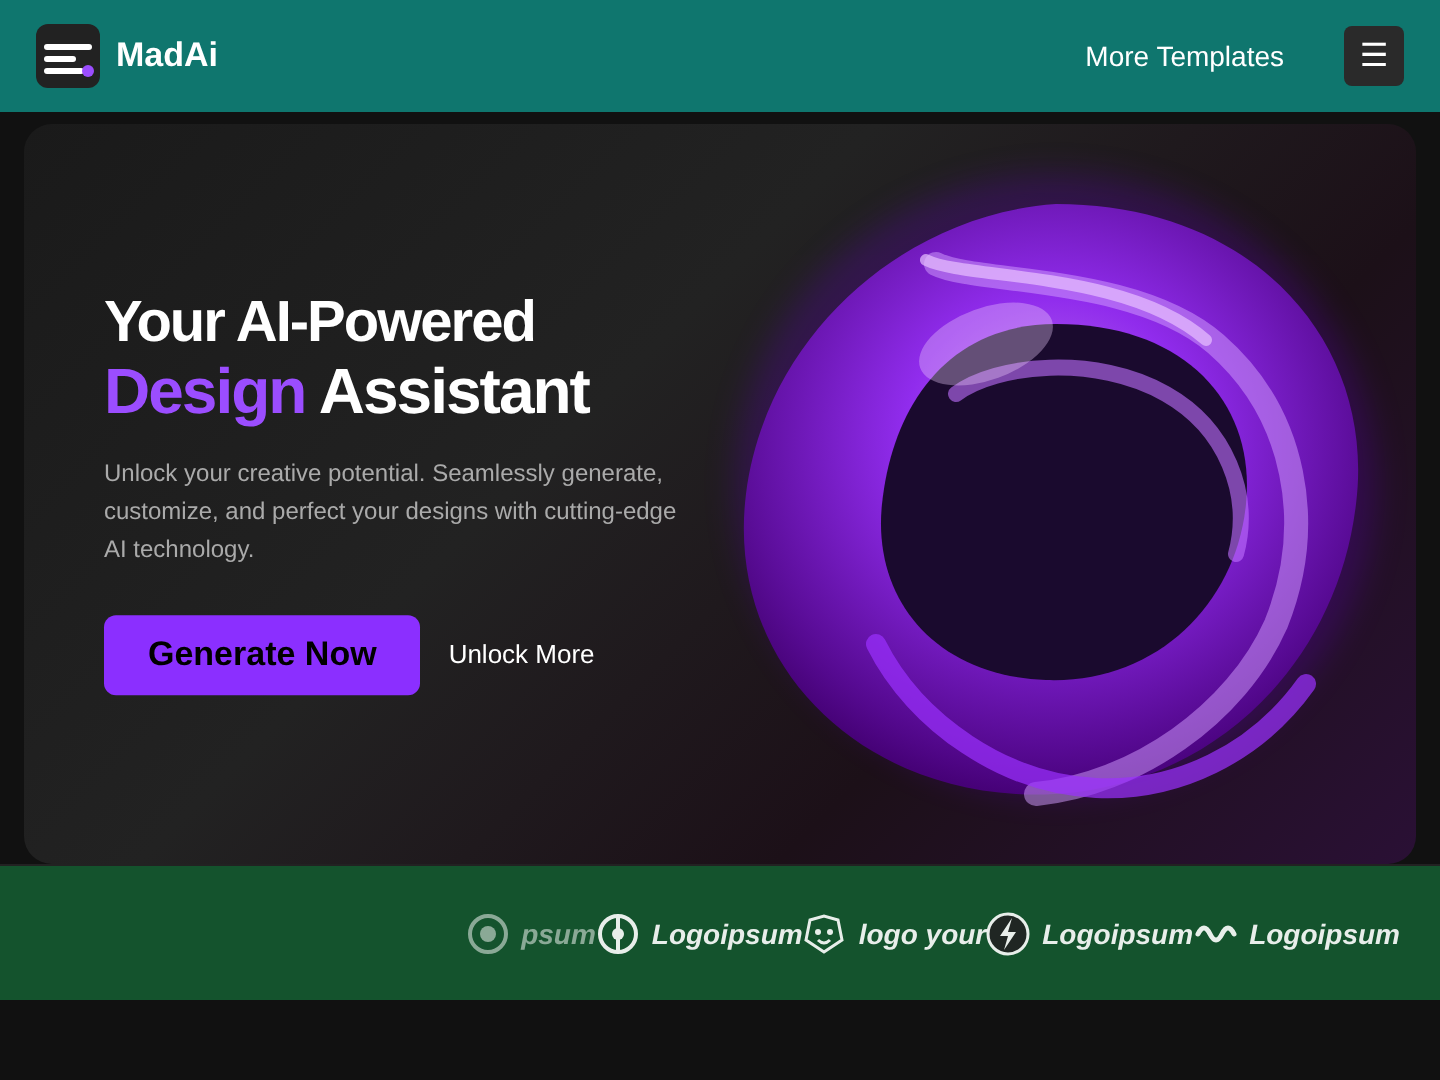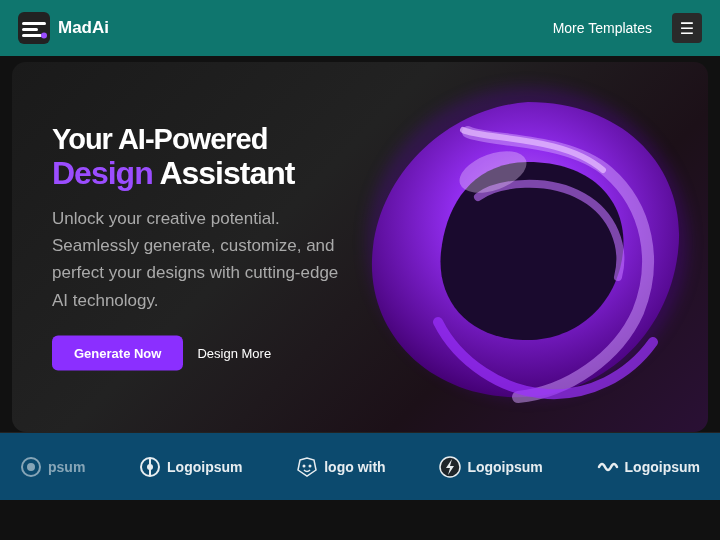--- a/index.html
+++ b/index.html
@@ -33,21 +33,21 @@
       height: 32px;
     }
     .nav-logo-text {
       font-size: 17px;
       font-weight: 600;
       color: #fff;
     }
     .nav-right {
       display: flex;
       align-items: center;
-      gap: 10px;
+      gap: 20px;
     }
     .nav-templates-btn {
       background: transparent;
       border: none;
       color: #fff;
       font-size: 14px;
       cursor: pointer;
       padding: 6px 10px;
     }
     .nav-menu-btn {
@@ -94,39 +94,39 @@
       line-height: 1.1;
       letter-spacing: -1px;
     }
     .hero-title-design {
       color: #9b4dff;
     }
     .hero-title-assistant {
       color: #fff;
     }
     .hero-subtitle {
-      font-size: 17px;
+      font-size: 12px;
       color: #aaa;
       margin-top: 14px;
       line-height: 1.6;
       max-width: 300px;
     }
     .hero-buttons {
       display: flex;
       gap: 14px;
       margin-top: 22px;
       align-items: center;
     }
     .btn-generate {
       background: #8b2fff;
-      color: #ffffff;
+      color: #000000;
       border: none;
       padding: 10px 22px;
       border-radius: 6px;
-      font-size: 13px;
+      font-size: 17px;
       font-weight: 600;
       cursor: pointer;
     }
     .btn-learn {
       background: transparent;
       color: #fff;
       border: none;
       font-size: 13px;
       cursor: pointer;
     }
@@ -137,28 +137,29 @@
       right: -20px;
       top: -20px;
       width: 420px;
       height: 420px;
       z-index: 1;
     }
 
     
     .logos-bar {
       height: 68px;
-      background: #0c4a6e;
-      display: flex;
-      align-items: center;
-      justify-content: space-between;
+      background: #14532d;
+      display: flex;
+      align-items: center;
+      justify-content: flex-end;
       padding: 0 20px;
       margin-top: 0;
       border-top: 1px solid #222;
       overflow: hidden;
+      font-style: italic;
     }
     .logo-item {
       display: flex;
       align-items: center;
       gap: 6px;
       color: #fff;
       font-size: 14px;
       font-weight: 600;
       opacity: 0.9;
     }
@@ -239,21 +240,21 @@
   </svg>
 
   <div class="hero-content">
     <div class="hero-title-line1">Your AI-Powered</div>
     <div class="hero-title-line2">
       <span class="hero-title-design">Design</span><span class="hero-title-assistant"> Assistant</span>
     </div>
     <p class="hero-subtitle">Unlock your creative potential. Seamlessly generate, customize, and perfect your designs with cutting-edge AI technology.</p>
     <div class="hero-buttons">
       <button class="btn-generate">Generate Now</button>
-      <button class="btn-learn">Design More</button>
+      <button class="btn-learn">Unlock More</button>
     </div>
   </div>
 </section>
 
 <div class="logos-bar">
 
   <div class="logo-item logo-item-partial">
     <svg class="logo-icon" viewBox="0 0 22 22">
       <circle cx="11" cy="11" r="9" stroke="#fff" stroke-width="2" fill="none"></circle>
       <circle cx="11" cy="11" r="4" fill="#fff"></circle>
@@ -270,21 +271,21 @@
     <span>Logoipsum</span>
   </div>
 
   <div class="logo-item">
     <svg class="logo-icon" viewBox="0 0 22 22">
       <polygon points="4,4 11,2 18,4 20,14 11,20 2,14" fill="none" stroke="#fff" stroke-width="1.5"></polygon>
       <circle cx="8" cy="10" r="1.5" fill="#fff"></circle>
       <circle cx="14" cy="10" r="1.5" fill="#fff"></circle>
       <path d="M 8 14 Q 11 17 14 14" stroke="#fff" stroke-width="1.5" fill="none"></path>
     </svg>
-    <span>logo with</span>
+    <span>logo your</span>
   </div>
 
   <div class="logo-item">
     <svg class="logo-icon" viewBox="0 0 22 22">
       <circle cx="11" cy="11" r="10" fill="#222" stroke="#fff" stroke-width="1.5"></circle>
       <polygon points="13,3 7,12 11,12 9,19 15,10 11,10" fill="#fff"></polygon>
     </svg>
     <span>Logoipsum</span>
   </div>
 

